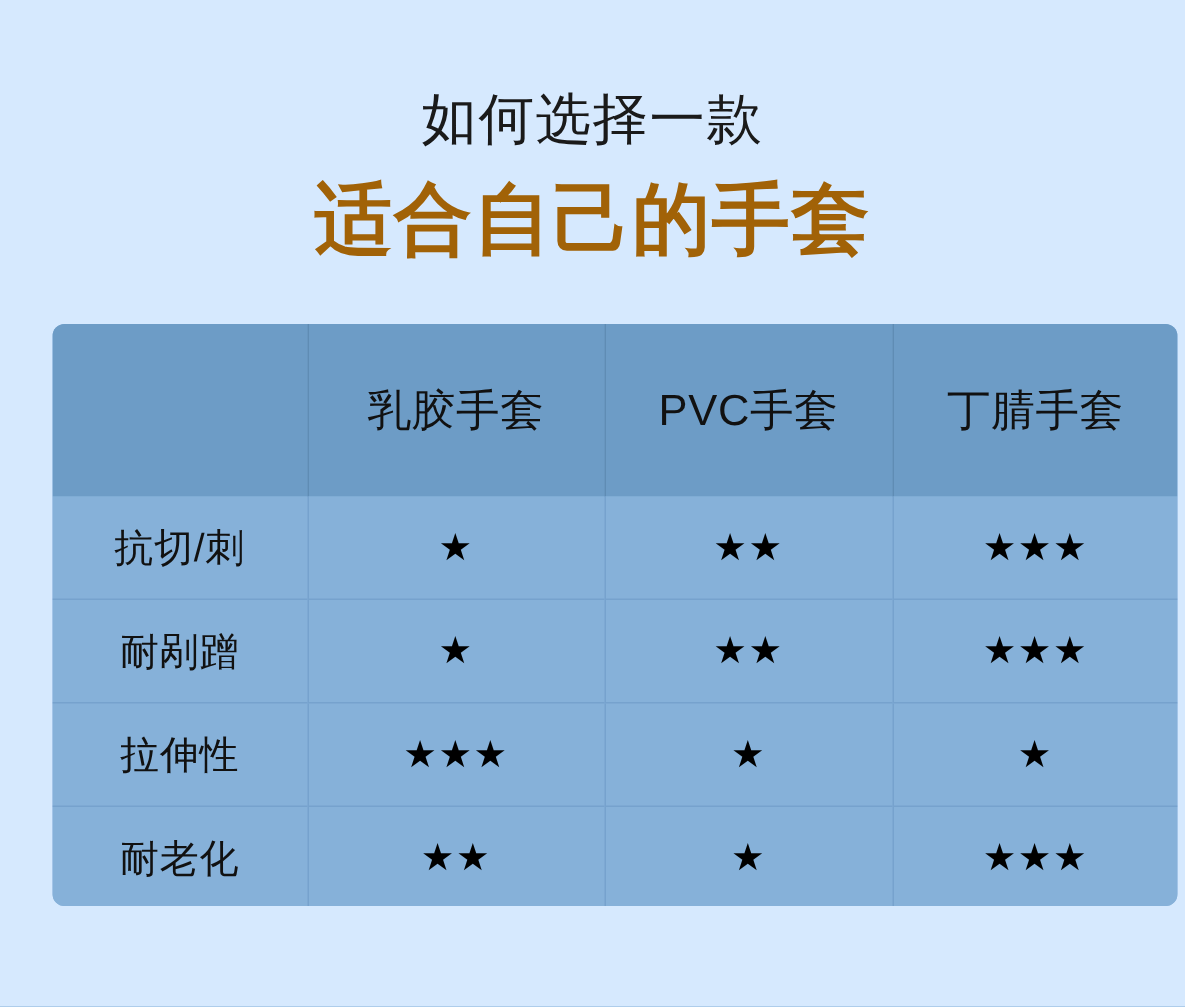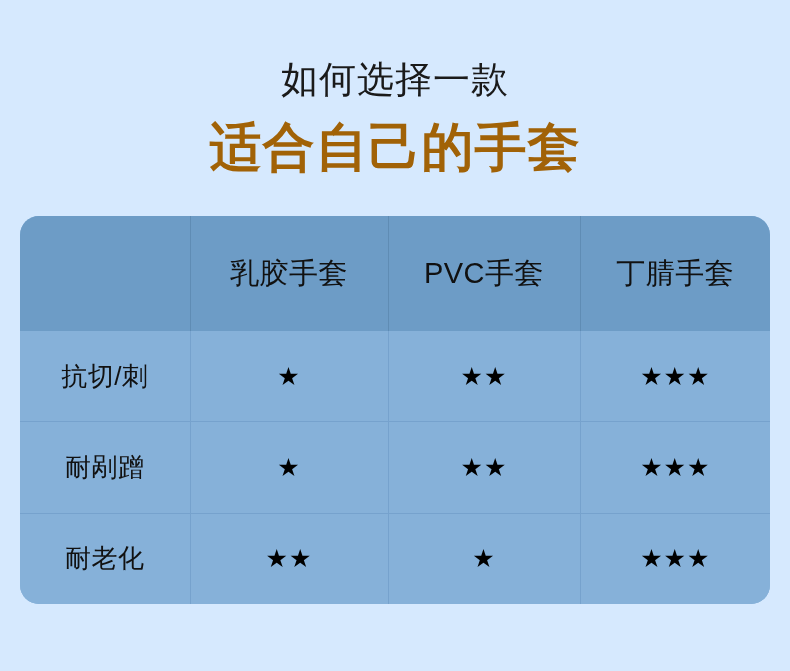--- a/index.html
+++ b/index.html
@@ -38,25 +38,25 @@
     padding-top: 6px;
     font-size: 52px;
     font-weight: 700;
     line-height: 1.14;
     color: #a16207;
     letter-spacing: 1px;
   }
 
   .compare-table {
     position: absolute;
-    left: 20px;
+    left: 35px;
     top: 216px;
     width: 750px;
     height: 388px;
-    border-radius: 19px;
+    border-radius: 8px;
     overflow: hidden;
     background: #86b1d9;
     box-sizing: border-box;
   }
 
   table.cmp {
     width: 100%;
     height: 100%;
     border-collapse: collapse;
     table-layout: fixed;
@@ -139,20 +139,26 @@
         <td><span class="stars">★★</span></td>
         <td><span class="stars">★★★</span></td>
       </tr>
       <tr>
         <td class="row-label">耐剐蹭</td>
         <td><span class="stars">★</span></td>
         <td><span class="stars">★★</span></td>
         <td><span class="stars">★★★</span></td>
       </tr>
       <tr>
+        <td class="row-label">拉伸性</td>
+        <td><span class="stars">★★★</span></td>
+        <td><span class="stars">★</span></td>
+        <td><span class="stars">★</span></td>
+      </tr>
+      <tr>
         <td class="row-label">耐老化</td>
         <td><span class="stars">★★</span></td>
         <td><span class="stars">★</span></td>
         <td><span class="stars">★★★</span></td>
       </tr>
     </tbody>
   </table>
 </div>
 
 </body></html>

